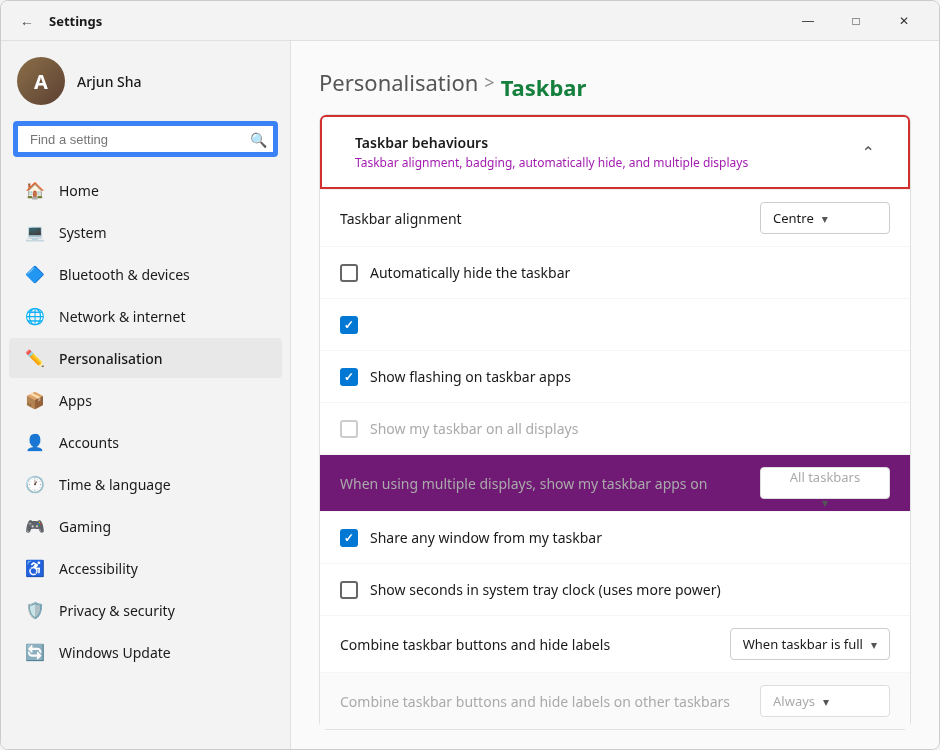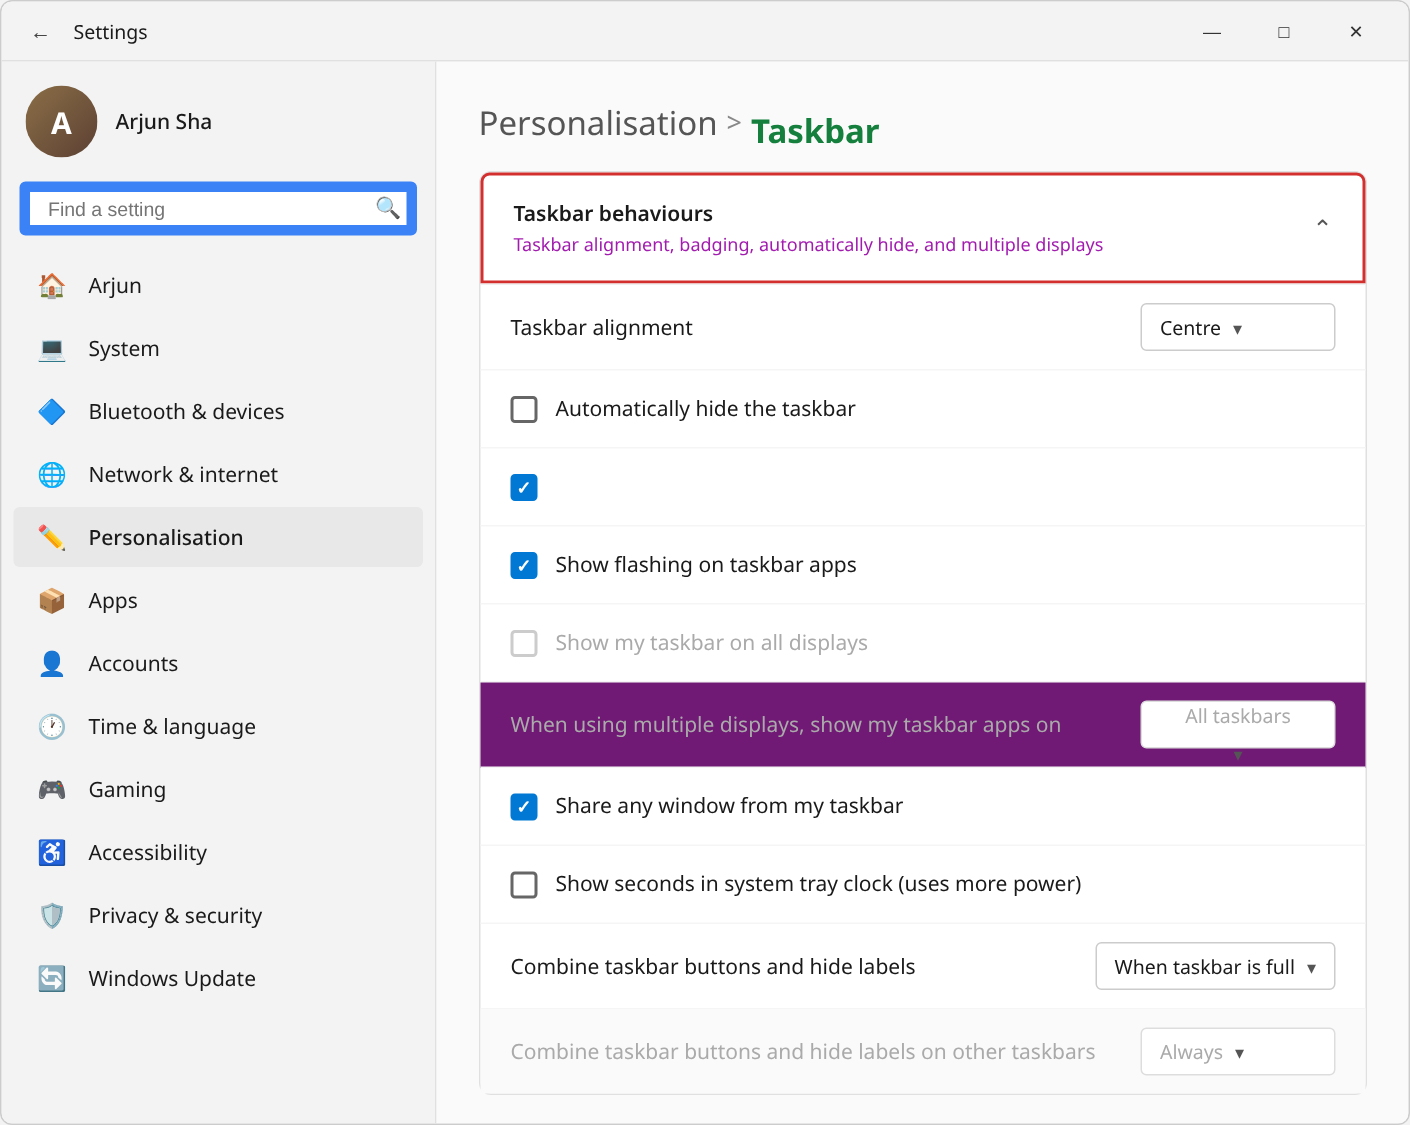--- a/index.html
+++ b/index.html
@@ -35,21 +35,21 @@
       border-radius: 4px;
       border: none;
       background: transparent;
       cursor: pointer;
       display: flex; align-items: center; justify-content: center;
       color: #444;
       font-size: 14px;
     }
     .titlebar-title {
       font-size: 13px;
-      font-weight: 400;
+      font-weight: 700;
       color: #1a1a1a;
       margin-left: 8px;
       flex: 1;
     }
     .window-controls {
       display: flex; gap: 2px;
     }
     .win-btn {
       width: 46px; height: 32px;
       border: none; background: transparent;
@@ -98,21 +98,21 @@
       font-weight: 500;
       color: #1a1a1a;
     }
     .search-bar {
       margin: 4px 12px 12px;
       position: relative;
     }
     .search-input {
       width: 100%;
       height: 36px;
-      border: 7px solid #3b82f6;
+      border: 5px solid #3b82f6;
       border-radius: 4px;
       padding: 0 36px 0 12px;
       font-size: 13px;
       background: white;
       outline: none;
     }
     .search-icon-wrap {
       position: absolute;
       right: 10px; top: 50%;
       transform: translateY(-50%);
@@ -180,21 +180,21 @@
     .section {
       background: white;
       border-radius: 8px;
       border: 1px solid #e0e0e0;
       margin-bottom: 12px;
     }
     .section-header {
       display: flex;
       align-items: center;
       justify-content: space-between;
-      padding: 16px 20px;
+      padding: 16px 33px;
       cursor: pointer;
     }
     .section-header-text {}
     .section-title {
       font-size: 14px;
       font-weight: 600;
       color: #1a1a1a;
       margin-bottom: 2px;
     }
     .section-subtitle {
@@ -298,21 +298,21 @@
       </div>
 
       <div class="search-bar">
         <input class="search-input" type="text" placeholder="Find a setting" style="">
         <span class="search-icon-wrap">🔍</span>
       </div>
 
       <nav class="nav-items">
         <div class="nav-item">
           <span class="nav-icon">🏠</span>
-          <span>Arjun</span>
+          <span>Home</span>
         </div>
         <div class="nav-item">
           <span class="nav-icon">💻</span>
           <span>System</span>
         </div>
         <div class="nav-item">
           <span class="nav-icon">🔷</span>
           <span>Bluetooth &amp; devices</span>
         </div>
         <div class="nav-item">

